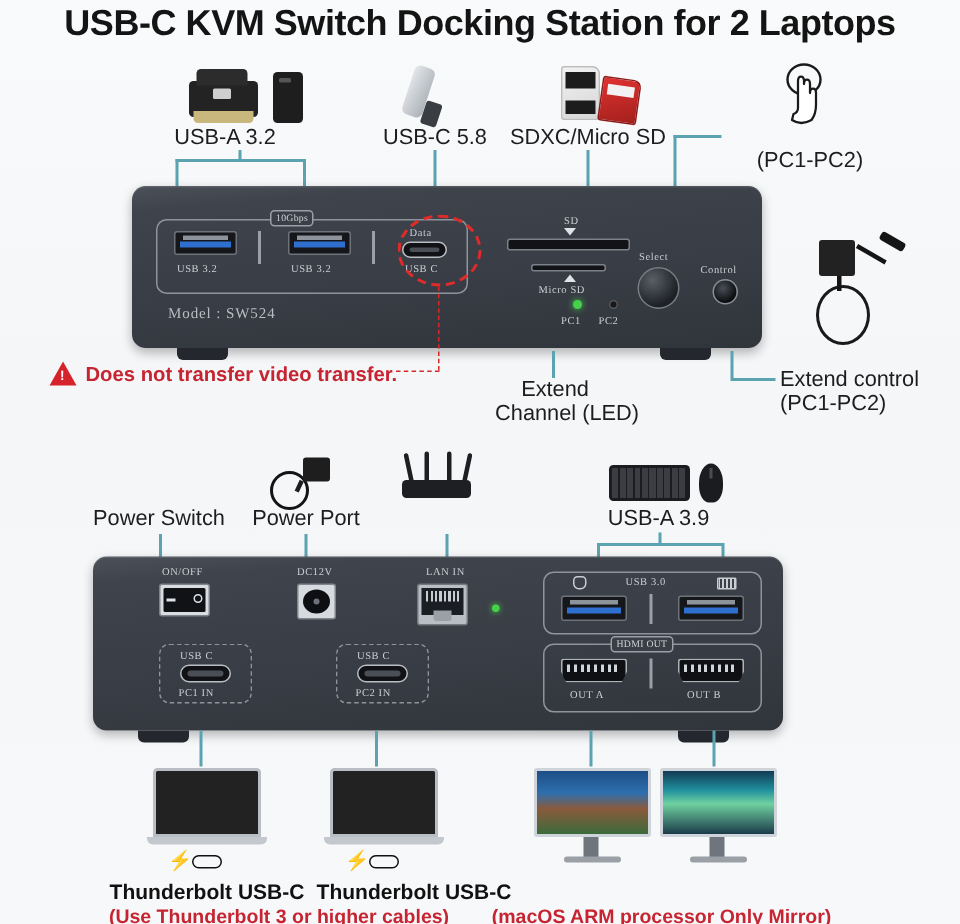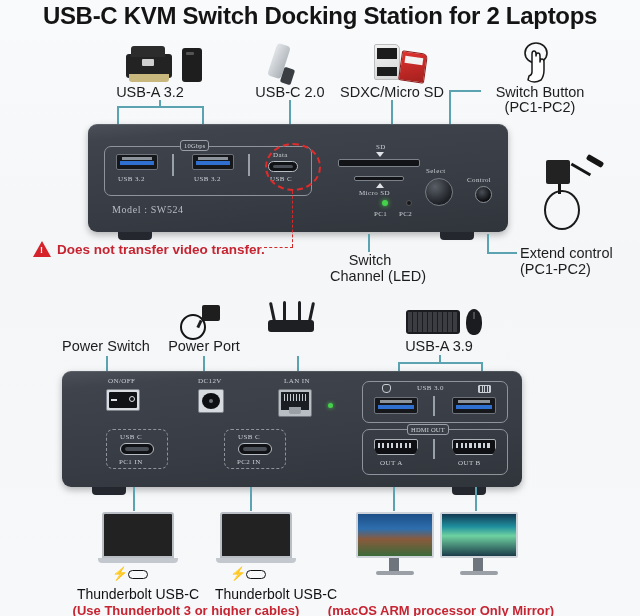--- a/index.html
+++ b/index.html
@@ -18,21 +18,21 @@
     position: absolute; left: 0; top: 2px; width: 640px;
     text-align: center;
     font-size: 24px; font-weight: bold; letter-spacing: -0.3px;
     color: #141414;
   }
 
   
   .lbl { position: absolute; font-size: 14.5px; color: #1d1d1d; text-align: center; line-height: 1.12; white-space: nowrap; }
   .lbl.two { line-height: 1.15; }
   .redlbl { position: absolute; font-size: 13px; font-weight: bold; color: #c62431; text-align: center; white-space: nowrap; }
-  .boldlbl { position: absolute; font-size: 14px; font-weight: normal; color: #111; text-align: center; white-space: nowrap; }
+  .boldlbl { position: absolute; font-size: 14px; font-weight: bold; color: #111; text-align: center; white-space: nowrap; }
 
   
   .tl { position: absolute; background: #5ba3b0; }
   .tl.v { width: 2px; }
   .tl.h { height: 2px; }
 
   
   .device {
     position: absolute;
     background: linear-gradient(175deg,#4c5159 0%,#3f434b 12%,#383c44 60%,#30343b 100%);
@@ -170,23 +170,22 @@
   </div>
 
   <div class="hand" style="left:519px; top:42px; width:34px; height:44px;">
     <svg width="34" height="44" viewBox="0 0 34 44">
       <ellipse cx="17" cy="11" rx="11" ry="10" fill="none" stroke="#1a1a1a" stroke-width="1.6"></ellipse>
       <path d="M13 14 L13 30 Q13 33 10 34 L9 38 Q15 42 22 38 Q25 34 25 28 L25 20 Q25 17 23 17 Q21 17 21 20 L21 14 Q21 11 19 11 Q17 11 17 14 L17 12 Q17 9 15 9 Q13 9 13 12 Z" fill="#ffffff" stroke="#1a1a1a" stroke-width="1.5" stroke-linejoin="round"></path>
     </svg>
   </div>
 
   <div class="lbl" style="left:110px; top:84px; width:80px;">USB-A 3.2</div>
-  <div class="lbl" style="left:250px; top:84px; width:80px;">USB-C 2.0</div>
+  <div class="lbl" style="left:250px; top:84px; width:80px;">USB-C 5.8</div>
   <div class="lbl" style="left:332px; top:84px; width:120px;">SDXC/Micro SD</div>
-  <div class="lbl two" style="left:480px; top:84px; width:120px;">Switch Button</div>
   <div class="lbl two" style="left:480px; top:99px; width:120px;">(PC1-PC2)</div>
 
   <div class="tl h" style="left:117px; top:106px; width:86px;"></div>
   <div class="tl v" style="left:117px; top:106px; height:20px;"></div>
   <div class="tl v" style="left:202px; top:106px; height:20px;"></div>
   <div class="tl v" style="left:159px; top:100px; height:7px;"></div>
 
   <div class="tl v" style="left:289px; top:100px; height:26px;"></div>
   <div class="tl v" style="left:391px; top:100px; height:26px;"></div>
 
@@ -242,21 +241,21 @@
   <div class="foot" style="left:440px; top:232px; width:34px; height:8px;"></div>
 
   <div class="redcirc" style="left:265px; top:143px; width:56px; height:48px;"></div>
   <div class="reddash" style="left:292px; top:191px; height:56px;"></div>
   <div class="reddash h" style="left:264px; top:247px; width:29px;"></div>
 
   <div class="warn" style="left:33px; top:241px;"></div>
   <div style="position:absolute; left:57px; top:242px; font-size:13.5px; font-weight:bold; color:#c62431; white-space:nowrap;">Does not transfer video transfer.</div>
 
   <div class="tl v" style="left:368px; top:234px; height:18px;"></div>
-  <div class="lbl" style="left:330px; top:252px; width:80px;">Switch</div>
+  <div class="lbl" style="left:330px; top:252px; width:80px;">Extend</div>
   <div class="lbl" style="left:316px; top:268px; width:110px;text-align:right;">Channel (LED)</div>
 
   <div class="tl v" style="left:487px; top:234px; height:18px;"></div>
   <div class="tl h" style="left:487px; top:252px; width:30px;"></div>
   <div class="lbl" style="left:520px; top:245px; width:115px; text-align:left;">Extend control</div>
   <div class="lbl" style="left:520px; top:261px; width:115px; text-align:left;">(PC1-PC2)</div>
 
   <div class="cbox" style="left:546px; top:160px; width:24px; height:24px;"></div>
   <div class="cableloop" style="left:544px; top:190px; width:36px; height:40px;"></div>
   <div style="position:absolute;left:586px;top:158px;width:18px;height:6px;background:#151515;border-radius:2px;transform:rotate(30deg);"></div>

